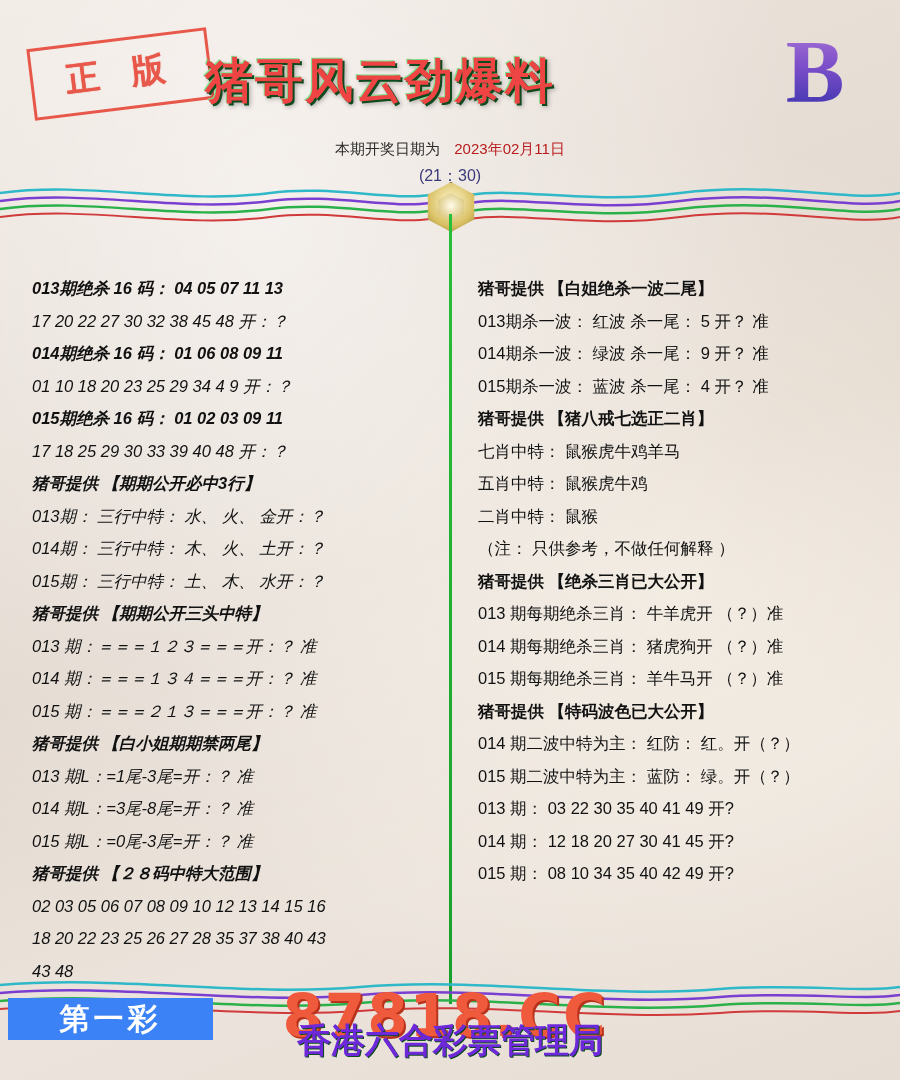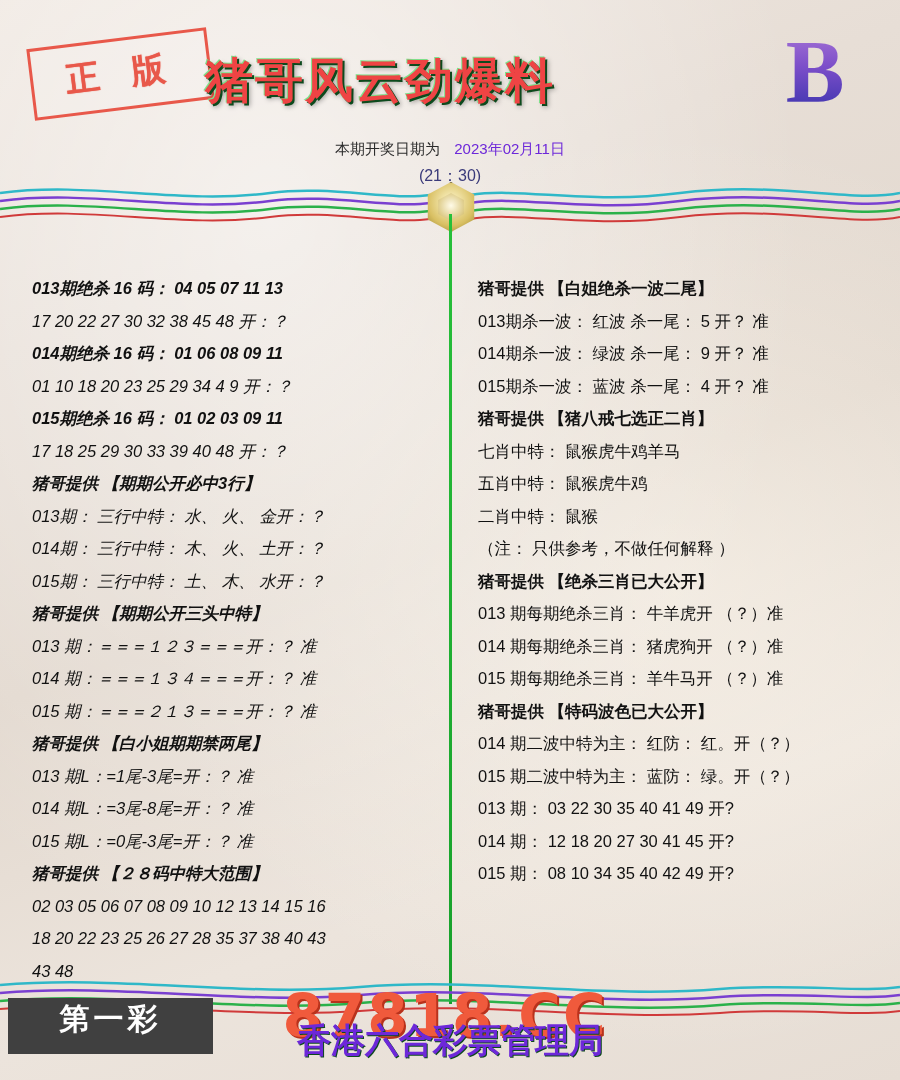--- a/index.html
+++ b/index.html
@@ -40,21 +40,21 @@
     font-size:88px;font-weight:bold;line-height:100px;text-align:center;
     font-family:"Liberation Serif",serif;
     background:linear-gradient(180deg,#b07bd8 0%,#7b4ec9 45%,#2f2fa8 100%);
     -webkit-background-clip:text;background-clip:text;color:transparent;
     text-shadow:0 0 0 rgba(0,0,0,0);
   }
   .datewrap{
     position:absolute;left:0;top:140px;width:900px;text-align:center;
     font-size:15px;color:#2b2b2b;
   }
-  .datewrap .dval{color:#6d28d9;margin-left:10px;}
+  .datewrap .dval{color:#b91c1c;margin-left:10px;}
   .timewrap{
     position:absolute;left:0;top:166px;width:900px;text-align:center;
     font-size:16px;color:#3a3a7a;
   }
 
   
   .waves{position:absolute;left:0;top:175px;width:900px;height:60px;}
   .medal{
     position:absolute;left:424px;top:182px;width:52px;height:48px;
     background:radial-gradient(circle at 50% 40%,#fff8d0,#d9c063 60%,#8f7a28 100%);
@@ -74,22 +74,22 @@
   
   .col{position:absolute;top:272px;font-size:16.5px;color:#111;}
   .colL{left:32px;width:408px;font-style:italic;}
   .colR{left:478px;width:412px;}
   .row{height:32.5px;line-height:32.5px;white-space:nowrap;}
   .hd{font-weight:bold;}
 
   
   .footwaves{position:absolute;left:0;top:975px;width:900px;height:46px;}
   .redbox{
-    position:absolute;left:8px;top:998px;width:205px;height:56px;
-    background:#404040;color:#fff;font-size:30px;font-weight:bold;
+    position:absolute;left:8px;top:998px;width:205px;height:42px;
+    background:#3b82f6;color:#fff;font-size:30px;font-weight:bold;
     letter-spacing:4px;text-align:center;line-height:42px;
     font-family:"DejaVu Sans",sans-serif;
   }
   .bignum{
     position:absolute;left:210px;top:985px;width:470px;height:62px;
     font-size:58px;font-weight:bold;line-height:62px;text-align:center;
     color:#f05a3c;letter-spacing:2px;
     font-family:"DejaVu Sans",sans-serif;
     text-shadow:2px 2px 0 #b8321c;
   }

